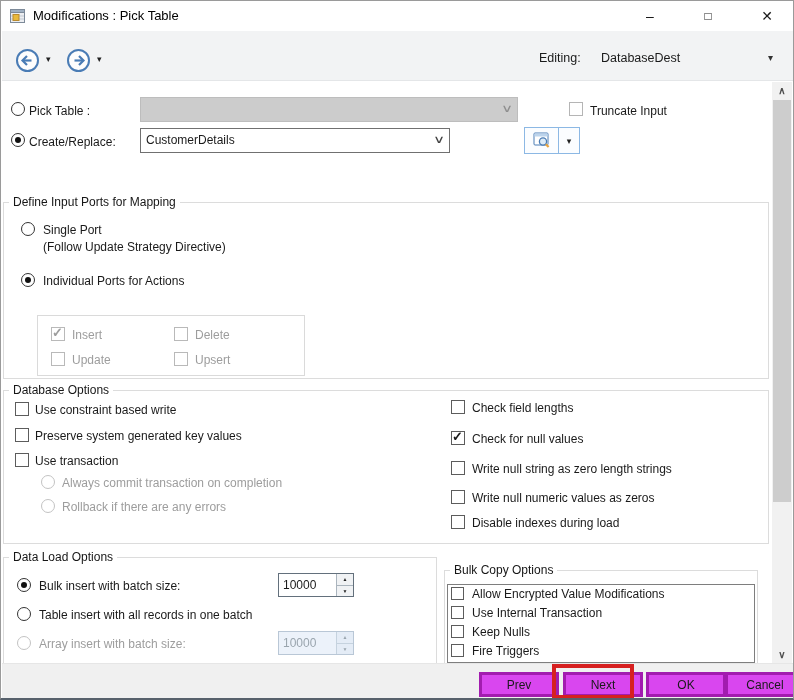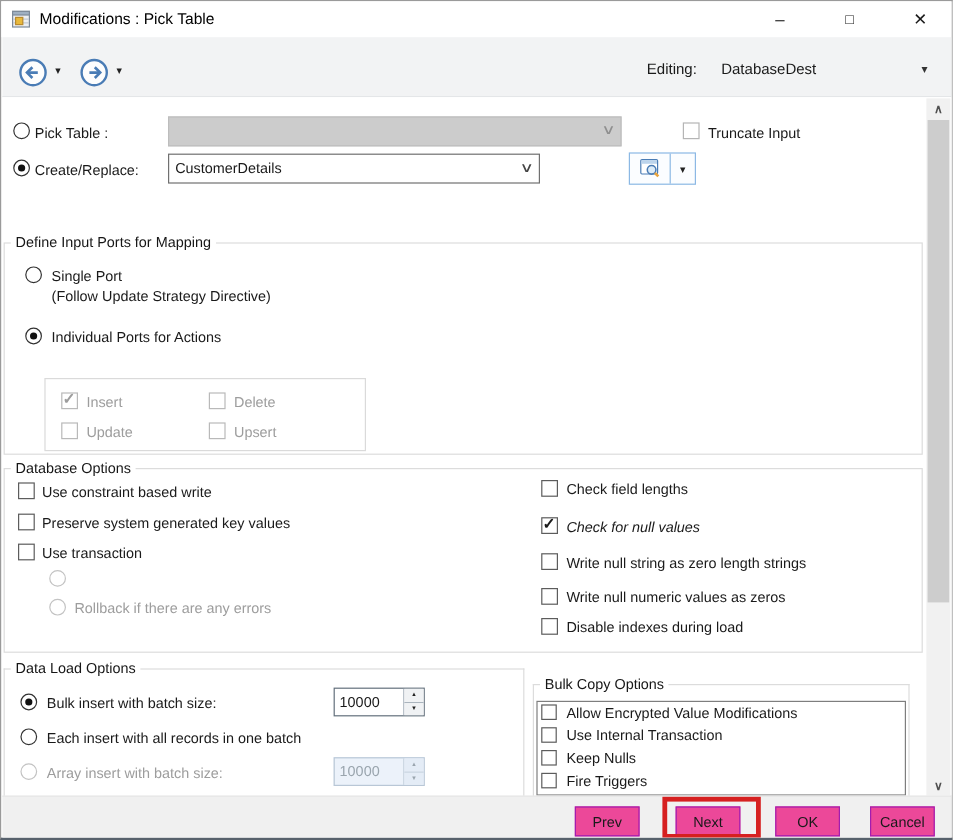--- a/index.html
+++ b/index.html
@@ -92,21 +92,21 @@
   .scrollbar { position:absolute; left:771px; top:81px; width:20px; height:581px; background:#f1f1f1; }
   .sb-btn { position:absolute; left:0; width:20px; height:17px; display:flex; align-items:center; justify-content:center;
             font-size:10px; font-weight:bold; color:#505050; }
   .sb-up { top:0; }
   .sb-down { bottom:0; }
   .sb-thumb { position:absolute; left:1px; top:18px; width:18px; height:402px; background:#cdcdcd; }
 
   
   .footer { position:absolute; left:1px; top:662px; width:792px; height:36px; background:#f0f0f0;
             border-top:1px solid #e6e6e6; }
-  .fbtn { position:absolute; top:8px; width:54px; height:25px; background:#ec4899; border:1px solid #a21caf;
+  .fbtn { position:absolute; top:8px; width:80px; height:25px; background:#d946ef; border:3px solid #a21caf;
           display:flex; align-items:center; justify-content:center; font-size:12px; color:#1a1a1a; }
   .red-highlight { position:absolute; left:551px; top:663px; width:82px; height:35px;
                    border:4px solid #d62020; z-index:6; pointer-events:none; }
 </style>
 </head>
 <body>
 
 <div class="window">
 
   <div class="titlebar">
@@ -206,29 +206,30 @@
     <span class="gb-label">Database Options</span>
   </div>
   <span class="cb" style="left:14px; top:401px;"></span>
   <span class="lbl" style="left:34px; top:402px;">Use constraint based write</span>
   <span class="cb" style="left:14px; top:427px;"></span>
   <span class="lbl" style="left:34px; top:428px;">Preserve system generated key values</span>
   <span class="cb" style="left:14px; top:452px;"></span>
   <span class="lbl" style="left:34px; top:453px;">Use transaction</span>
 
   <span class="radio dis" style="left:40px; top:474px;"></span>
+  <span class="lbl dis" style="left:61px; top:475px;">Always commit transaction on completion</span>
   <span class="radio dis" style="left:40px; top:498px;"></span>
   <span class="lbl dis" style="left:61px; top:499px;">Rollback if there are any errors</span>
 
   <span class="cb" style="left:450px; top:399px;"></span>
   <span class="lbl" style="left:471px; top:400px;">Check field lengths</span>
   <span class="cb checked" style="left:450px; top:430px;">
       <span class="mark">✓</span>
     </span>
-  <span class="lbl" style="left:471px; top:431px;font-style:italic;">Check for null values</span>
+  <span class="lbl" style="left:471px; top:431px;">Check for null values</span>
   <span class="cb" style="left:450px; top:460px;"></span>
   <span class="lbl" style="left:471px; top:461px;">Write null string as zero length strings</span>
   <span class="cb" style="left:450px; top:489px;"></span>
   <span class="lbl" style="left:471px; top:490px;">Write null numeric values as zeros</span>
   <span class="cb" style="left:450px; top:514px;"></span>
   <span class="lbl" style="left:471px; top:515px;">Disable indexes during load</span>
 
   <div class="groupbox noBottom" style="left:2px; top:556px; width:434px; height:107px;text-align:right;">
     <span class="gb-label">Data Load Options</span>
   </div>
@@ -237,21 +238,21 @@
     </span>
   <span class="lbl" style="left:38px; top:578px;">Bulk insert with batch size:</span>
   <div class="spinner" style="left:277px; top:572px;">
     <span class="num">10000</span>
     <span class="arrows">
       <span>▲</span>
       <span>▼</span>
     </span>
   </div>
   <span class="radio" style="left:16px; top:606px;"></span>
-  <span class="lbl" style="left:38px; top:607px;">Each insert with all records in one batch</span>
+  <span class="lbl" style="left:38px; top:607px;">Table insert with all records in one batch</span>
   <span class="radio dis" style="left:16px; top:635px;"></span>
   <span class="lbl dis" style="left:38px; top:636px;">Array insert with batch size:</span>
   <div class="spinner dis" style="left:277px; top:630px;">
     <span class="num">10000</span>
     <span class="arrows">
       <span>▲</span>
       <span>▼</span>
     </span>
   </div>
 

